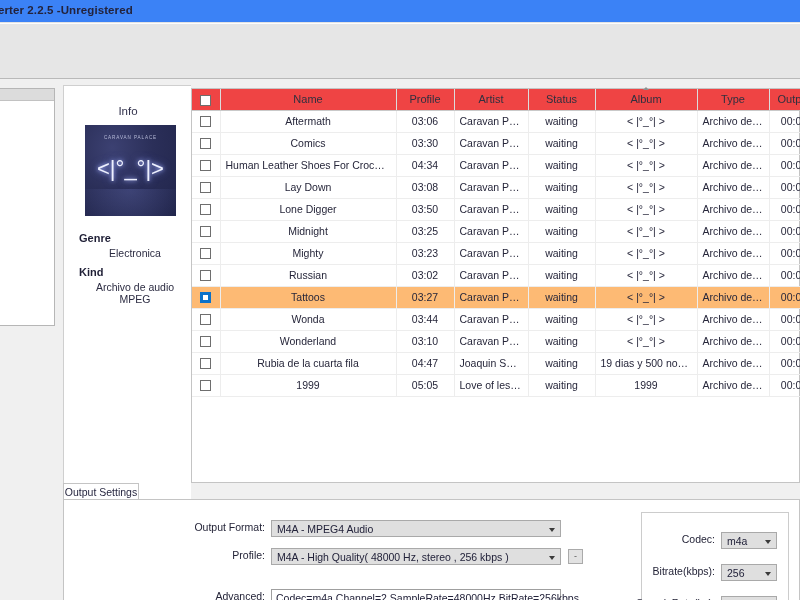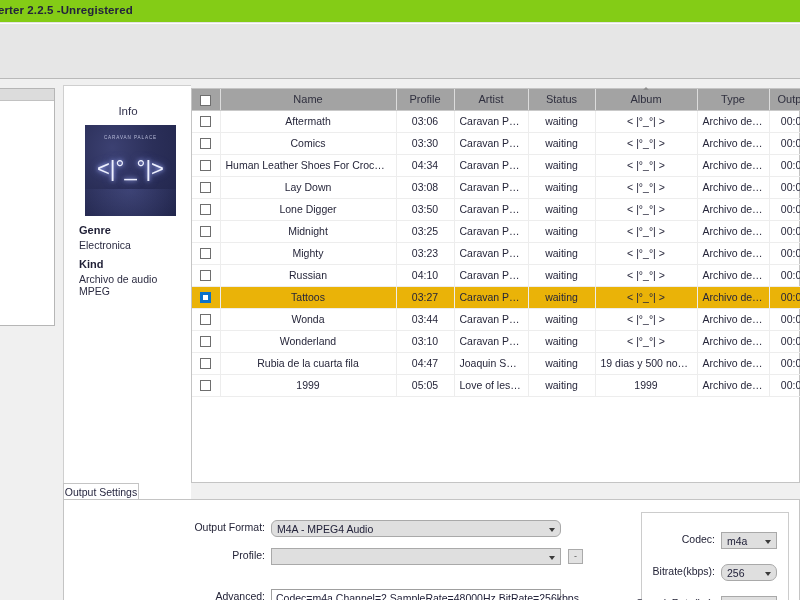--- a/index.html
+++ b/index.html
@@ -10,21 +10,21 @@
     background: #ffffff;
     color: #1a1a2e;
   }
 
   
   #app { position: relative; width: 800px; height: 600px; background: #ffffff; }
 
   
   .titlebar {
     position: absolute; left: 0; top: 0; width: 800px; height: 23px;
-    background: #84cc16;
+    background: #3b82f6;
     border-bottom: 1px solid #e3e3e3;
   }
   .titlebar-text {
     position: absolute; left: -2px; top: 4px;
     font-size: 11.5px; font-weight: 600; color: #23233c;
     white-space: nowrap; letter-spacing: .1px;
   }
 
   
   .toolbar {
@@ -94,45 +94,45 @@
     text-shadow: 0 0 4px #aab6ff, 0 0 9px #6b78d6;
   }
   .albumart .glow {
     position: absolute; left: -10%; bottom: -30%; width: 120%; height: 60%;
     background: radial-gradient(ellipse at 50% 0%, rgba(150,165,255,.18), transparent 70%);
   }
   .info-meta { position: absolute; left: 15px; top: 138px; width: 112px; }
   .info-meta .lbl {
     font-size: 11px; font-weight: 700; color: #1e1e35; margin-top: 7px;
   }
-  .info-meta .lbl:first-child { margin-top: 0; }
-  .info-meta .val { font-size: 10.5px; color: #2c2c42; margin-top: 3px; }
+  .info-meta .lbl:first-child { margin-top: 8px; }
+  .info-meta .val { font-size: 10.5px; color: #2c2c42; margin-top: 3px; text-align: center; }
 
   
   .tablewrap {
     position: absolute; left: 191px; top: 9px; width: 609px; height: 395px;
     background: #ffffff; border: 1px solid #c4c4c4;
   }
   table.grid { border-collapse: collapse; width: 100%; table-layout: fixed; }
   table.grid th {
     height: 21px; font-size: 11px; font-weight: 400; color: #30303f;
-    background: #a3a3a3; border-right: 1px solid #dcdcdc;
+    background: #ef4444; border-right: 1px solid #dcdcdc;
     border-bottom: 1px solid #c9c9c9; text-align: center;
     padding: 0; position: relative;
   }
   table.grid th:last-child { border-right: none; }
   table.grid td {
     height: 22px; font-size: 10.5px; color: #26263a;
     border-right: 1px solid #ededed; border-bottom: 1px solid #ededed;
     padding: 0 5px; text-align: center; overflow: hidden;
     white-space: nowrap; text-overflow: ellipsis;
   }
   table.grid td:last-child { border-right: none; }
   td.c-name { text-align: left; padding-left: 8px; }
-  tr.sel td { background: #eab308; }
+  tr.sel td { background: #fdba74; }
   .sortcaret {
     position: absolute; left: 50%; top: -2px; margin-left: -3px;
     width: 0; height: 0;
     border-left: 3px solid transparent; border-right: 3px solid transparent;
     border-bottom: 3px solid #8f8f8f;
   }
 
   .cb {
     display: inline-block; width: 11px; height: 11px;
     border: 1px solid #6e6e6e; background: #ffffff; vertical-align: middle;
@@ -345,21 +345,21 @@
               <td class="" title="Caravan Palace">Caravan Palace</td>
               <td class="" title="waiting">waiting</td>
               <td class="" title="&lt; |°_°| &gt;">&lt; |°_°| &gt;</td>
               <td class="" title="Archivo de au...">Archivo de au...</td>
               <td class="" title="00:00">00:00</td>
               <td class=""></td>
             </tr>
             <tr>
               <td class=""><span class="cb"></span></td>
               <td class="c-name" title="Russian">Russian</td>
-              <td class="" title="04:02">04:10</td>
+              <td class="" title="04:02">03:02</td>
               <td class="" title="Caravan Palace">Caravan Palace</td>
               <td class="" title="waiting">waiting</td>
               <td class="" title="&lt; |°_°| &gt;">&lt; |°_°| &gt;</td>
               <td class="" title="Archivo de au...">Archivo de au...</td>
               <td class="" title="00:00">00:00</td>
               <td class=""></td>
             </tr>
             <tr class="sel">
               <td class=""><span class="cb on"></span></td>
               <td class="c-name" title="Tattoos">Tattoos</td>
@@ -419,29 +419,30 @@
       </table>
     </div>
 
     <div class="osTab">Output Settings</div>
 
     <div class="osPanel">
       <div class="frm">
 
         <div class="row" style="left:207px; top:20px; width:230px;">
           <div class="lab">Output Format:</div>
-          <div class="ddl" style="width:290px;border-radius:6px;">
+          <div class="ddl" style="width:290px;">
             <div class="txt">M4A - MPEG4 Audio</div>
             <div class="arw"></div>
           </div>
         </div>
 
         <div class="row" style="left:207px; top:48px; width:290px;">
           <div class="lab">Profile:</div>
           <div class="ddl" style="width:290px;">
+            <div class="txt">M4A - High Quality( 48000 Hz, stereo , 256 kbps  )</div>
             <div class="arw"></div>
           </div>
           <div class="minibtn" style="left:297px;">-</div>
         </div>
 
         <div class="row" style="left:207px; top:76px; width:290px;margin-top:13px;">
           <div class="lab">Advanced:</div>
           <div class="txtin" style="width:290px;">
             <div class="txt">Codec=m4a,Channel=2,SampleRate=48000Hz,BitRate=256kbps</div>
           </div>
@@ -452,21 +453,21 @@
       <div class="rightbox">
         <div class="rrow" style="left:79px; top:19px; width:52px;">
           <div class="lab">Codec:</div>
           <div class="ddl" style="width:56px;">
             <div class="txt">m4a</div>
             <div class="arw"></div>
           </div>
         </div>
         <div class="rrow" style="left:79px; top:51px; width:56px;">
           <div class="lab">Bitrate(kbps):</div>
-          <div class="ddl" style="width:56px;border-radius:7px;">
+          <div class="ddl" style="width:56px;">
             <div class="txt">256</div>
             <div class="arw"></div>
           </div>
         </div>
         <div class="rrow" style="left:79px; top:83px; width:56px;">
           <div class="lab">SampleRate(hz):</div>
           <div class="ddl" style="width:56px;">
             <div class="txt">48000</div>
 
           </div>

